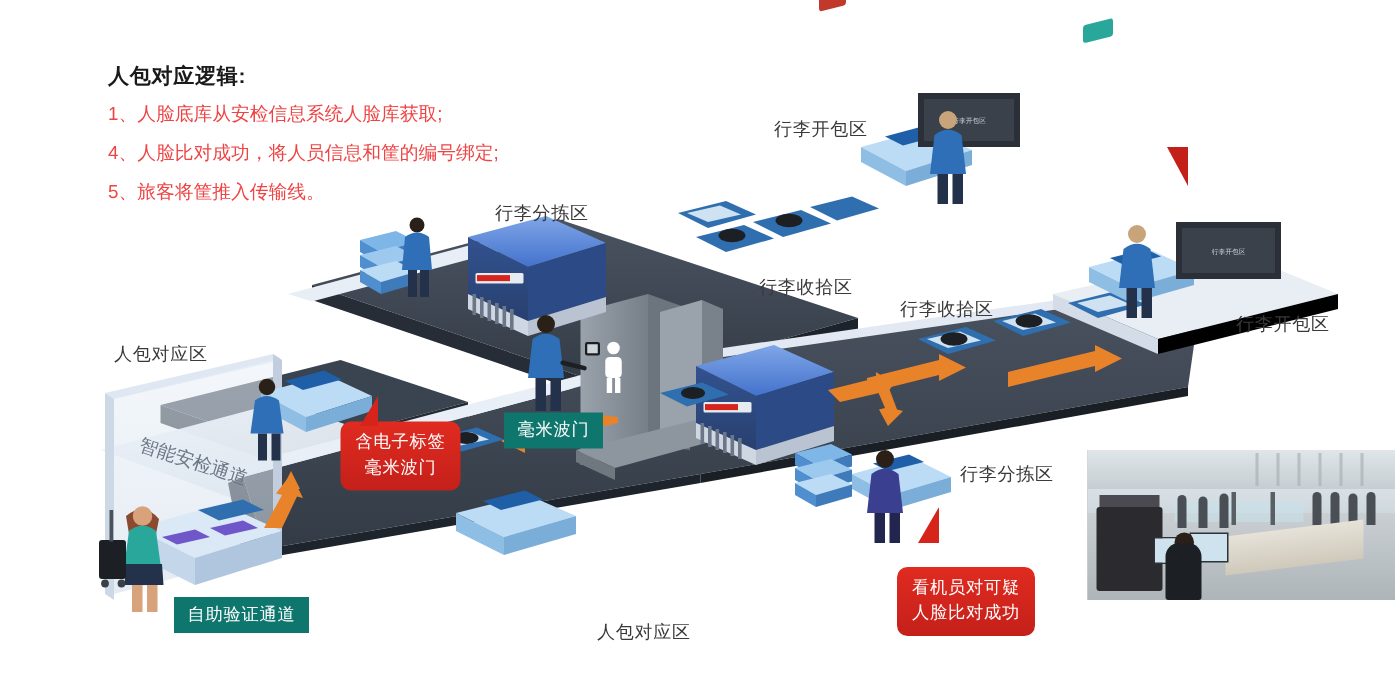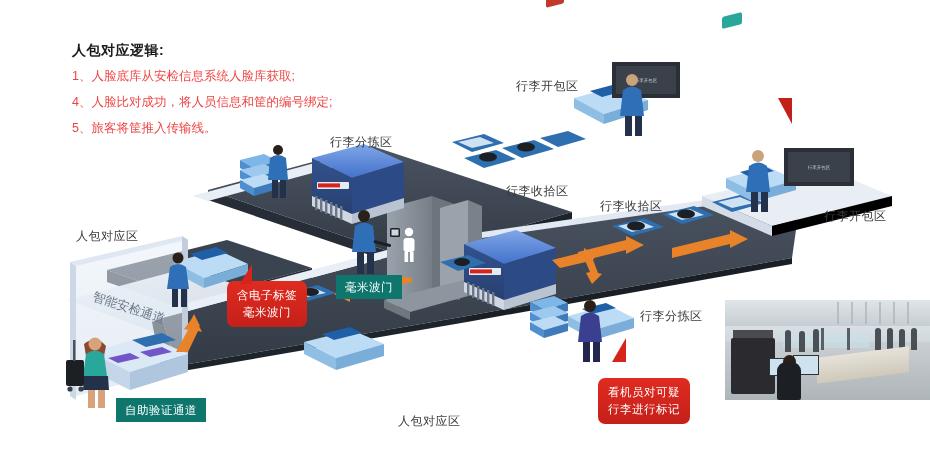--- a/index.html
+++ b/index.html
@@ -393,21 +393,21 @@
   <div class="zlabel" style="left:588px;top:198px;">行李收拾区</div>
   <div class="zlabel" style="left:812px;top:208px;">行李开包区</div>
   <div class="zlabel" style="left:628px;top:308px;">行李分拣区</div>
   <div class="zlabel" style="left:64px;top:228px;">人包对应区</div>
   <div class="zlabel" style="left:386px;top:413px;">人包对应区</div>
 
   <div class="tail" style="left:756px;top:98px;border-left:10px solid transparent;border-right:14px solid #c4201a;border-bottom:26px solid transparent;"></div>
 
   <div class="redbox" style="left:586px;top:358px;margin-top:20px;">
     <span class="l">看机员对可疑</span>
-    <span class="l">行李进行标记</span>
+    <span class="l">人脸比对成功</span>
   </div>
   <div class="tail" style="left:592px;top:338px;border-left:8px solid transparent;border-right:14px solid #d6241b;border-top:24px solid transparent;"></div>
 
   <div class="redbox" style="left:215px;top:281px;">
     <span class="l">含电子标签</span>
     <span class="l">毫米波门</span>
   </div>
   <div class="tail" style="left:222px;top:264px;border-left:6px solid transparent;border-right:12px solid #d6241b;border-top:20px solid transparent;"></div>
 
   <div class="redbox sharp" style="left:324px;top:275px;">

